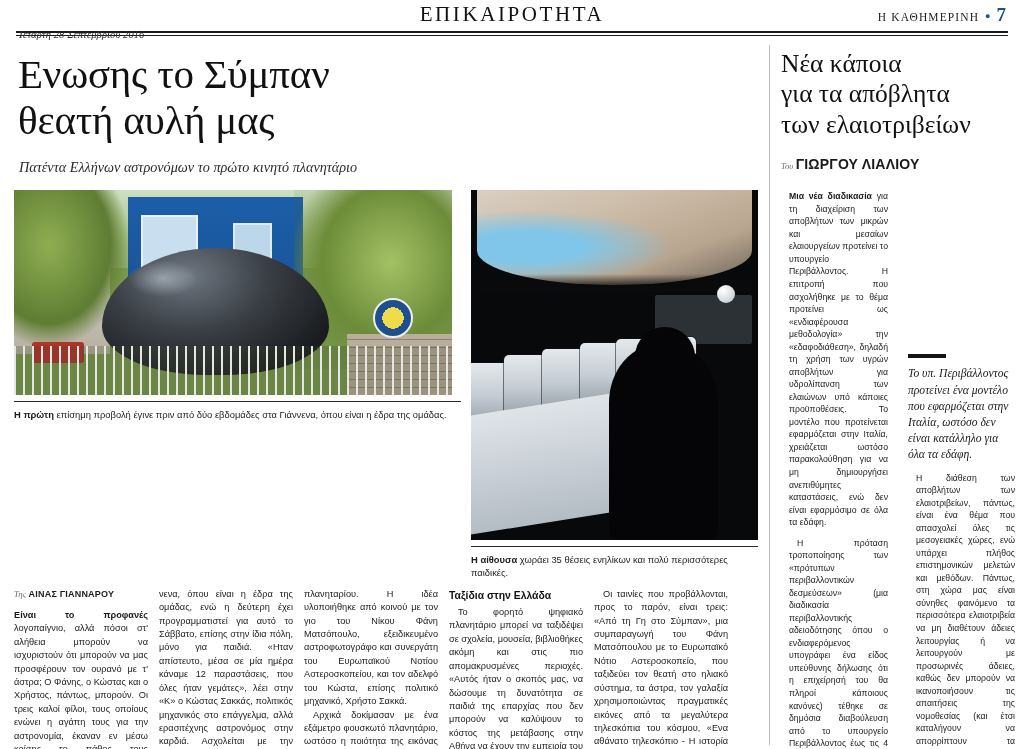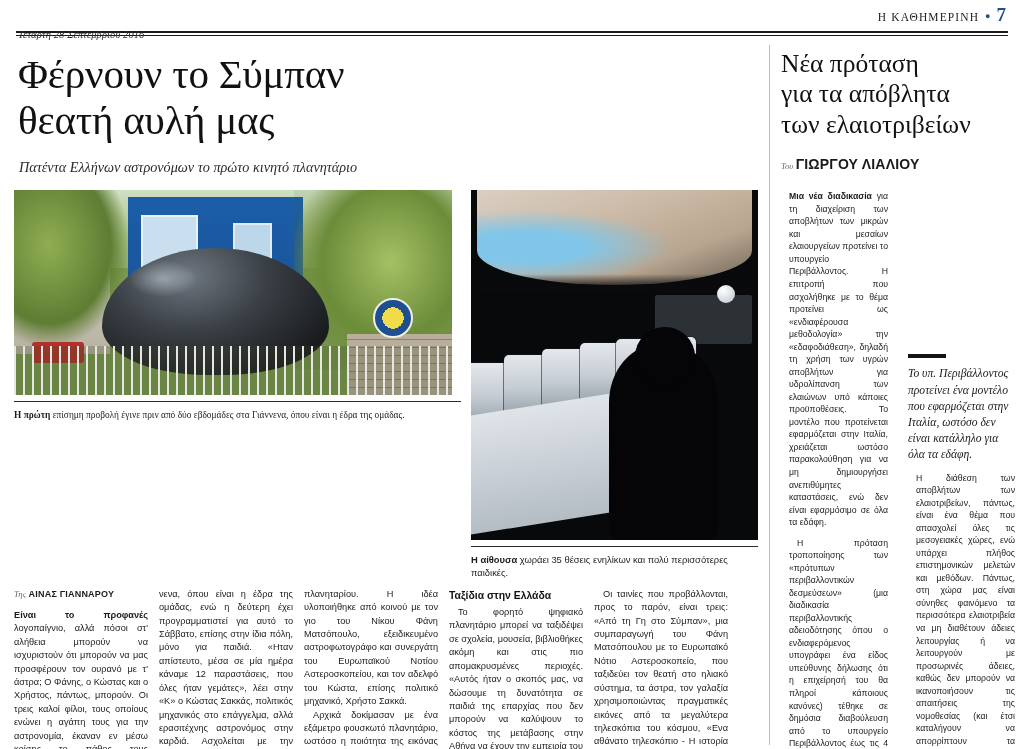--- a/index.html
+++ b/index.html
@@ -376,42 +376,43 @@
   .side-pq .pq-text { font-size: 11.6px; line-height: 1.4; }
   .side-col .spacer { height: 172px; }
 </style>
 </head>
 <body>
 
 <div class="page">
 
   <div class="masthead">
     <div class="masthead-date">Τετάρτη 28 Σεπτεμβρίου 2016</div>
+    <div class="masthead-section">ΕΠΙΚΑΙΡΟΤΗΤΑ</div>
     <div class="masthead-right">
       <span class="masthead-paper">Η ΚΑΘΗΜΕΡΙΝΗ</span>
       <span class="masthead-dot">●</span>
       <span class="masthead-pageno">7</span>
     </div>
   </div>
   <div class="rule-thick"></div>
   <div class="rule-thin"></div>
 
   <div class="content">
 
     <div class="main-article">
 
       <h1 class="headline">
-        <span>Φέρνουν το Σύμπαν</span><br>
+        <span>Ενωσης το Σύμπαν</span><br>
         <span>θεατή αυλή μας</span>
       </h1>
       <div class="subhead">Πατέντα Ελλήνων αστρονόμων το πρώτο κινητό πλανητάριο</div>
 
       <div class="photos-row">
 
-        <div style="width:502px;font-family:Liberation Serif, serif;">
+        <div style="width:502px;">
           <div class="photo-dome">
             <div class="pd-sky"></div>
             <div class="pd-building"></div>
             <div class="pd-win1"></div>
             <div class="pd-win2"></div>
             <div class="pd-wall"></div>
             <div class="pd-tree-l"></div>
             <div class="pd-tree-r"></div>
             <div class="pd-dome"></div>
             <div class="pd-dome-hl"></div>
@@ -503,21 +504,21 @@
 
         </div>
 
       </div>
     </div>
 
     <div class="col-divider"></div>
 
     <div class="side-article">
       <h2 class="side-headline">
-        <span>Νέα πρόταση</span><br>
+        <span>Νέα κάποια</span><br>
         <span>για τα απόβλητα</span><br>
         <span>των ελαιοτριβείων</span>
       </h2>
       <div class="side-byline">
         <span class="tis">Του</span>
         <b>ΓΙΩΡΓΟΥ ΛΙΑΛΙΟΥ</b>
       </div>
 
       <div class="side-cols">
         <div class="side-col">

